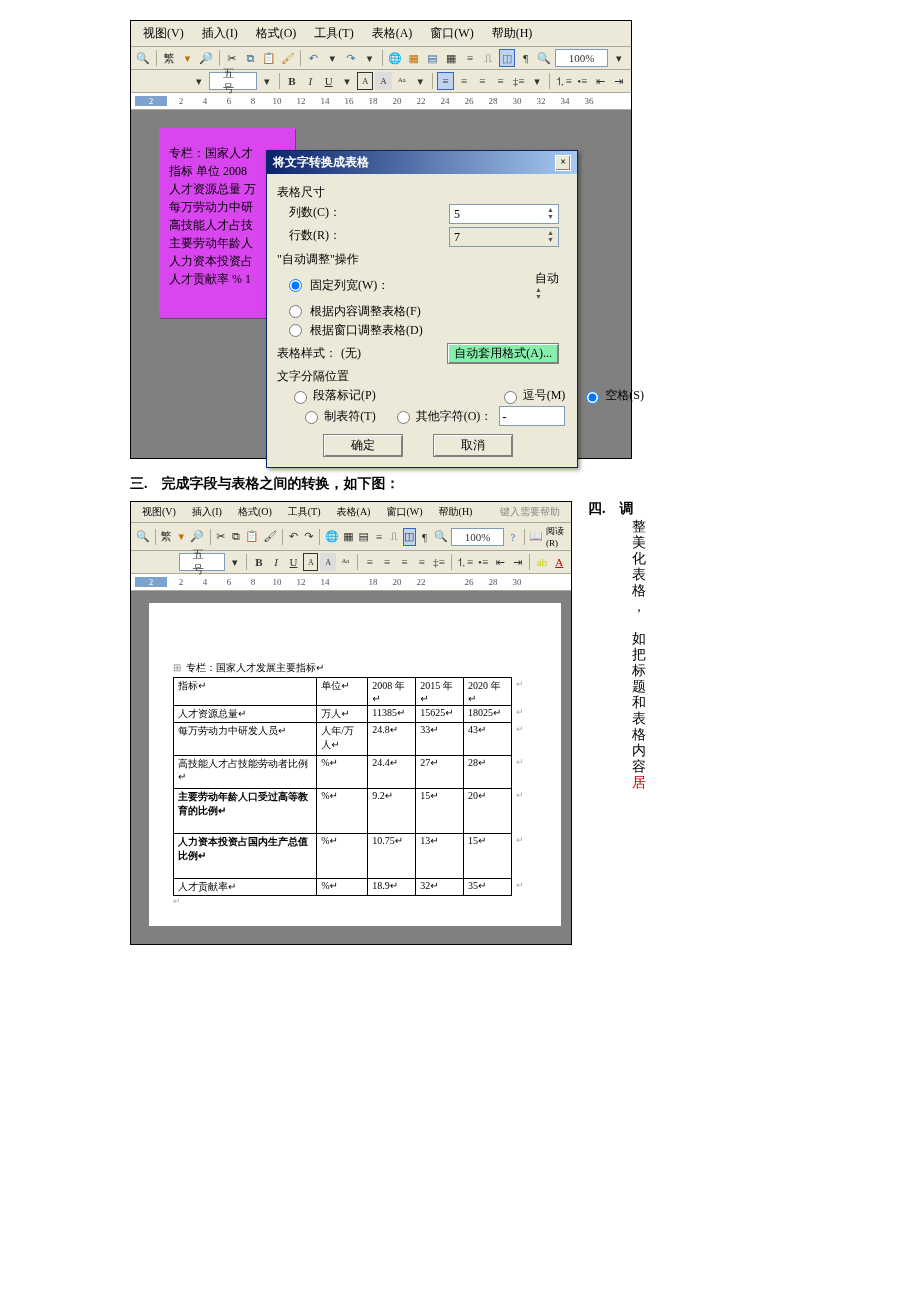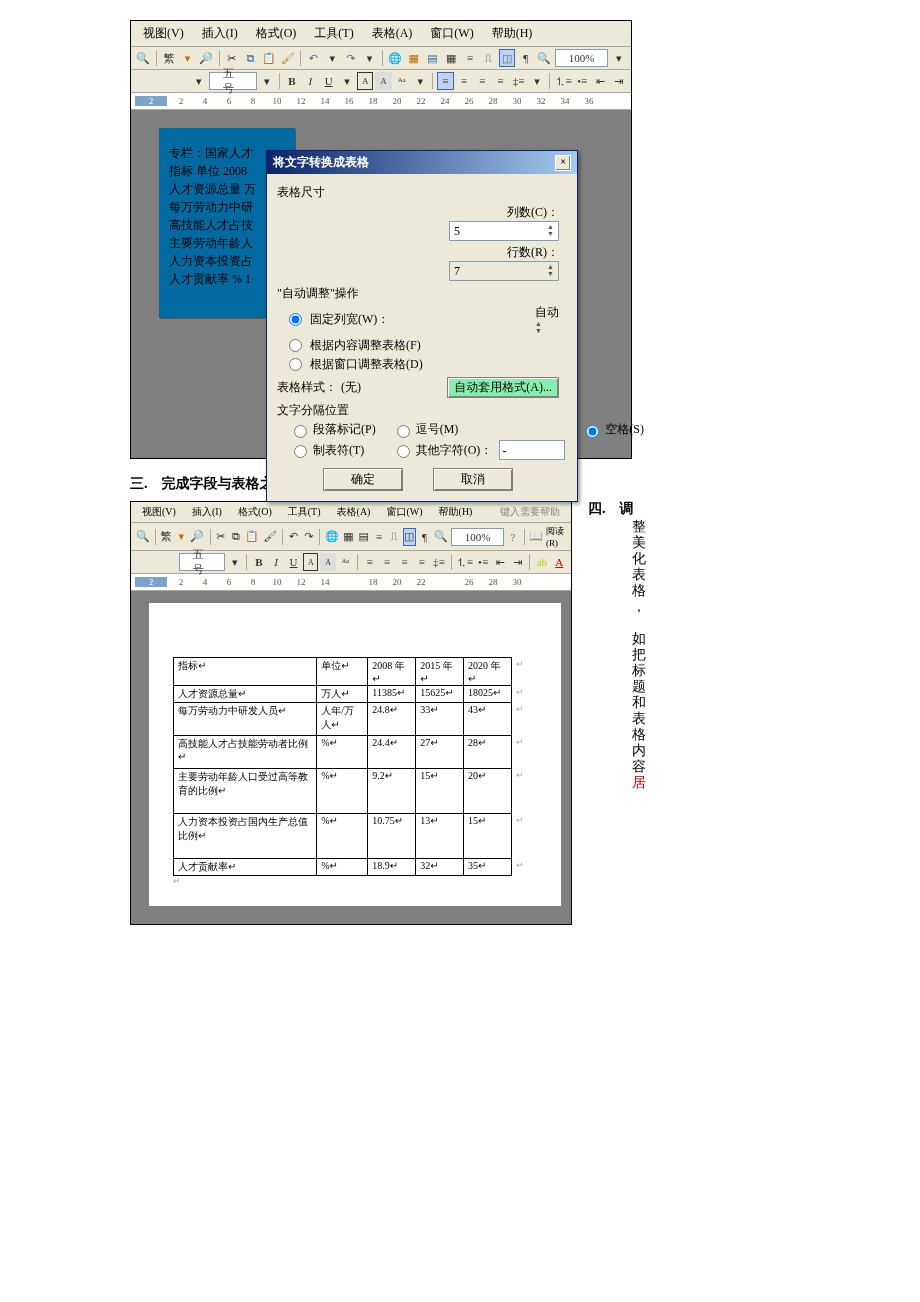--- a/index.html
+++ b/index.html
@@ -63,21 +63,21 @@
     background: #7da2ce; color: #fff; padding: 0 4px; margin-right: 2px;
   }
   .ruler span { display:inline-block; width:24px; text-align:center; }
   .docarea {
     background: #808080;
     padding: 18px 10px 30px 28px;
     position: relative;
     min-height: 300px;
   }
   .docpage {
-    background: #0369a1;
+    background: #d946ef;
     width: 120px;
     padding: 16px 6px 30px 10px;
     font-size: 12px;
     line-height: 1.5;
     box-shadow: 1px 1px 0 #555;
   }
   .docpage div { white-space: nowrap; }
 
   
   .dialog {
@@ -98,21 +98,21 @@
     justify-content: space-between;
     align-items: center;
   }
   .closebtn {
     background: #ece9d8; color:#000; border:1px solid #fff;
     width:14px; height:14px; font-size:10px; line-height:12px; text-align:center;
     box-shadow: inset -1px -1px #808080;
   }
   .dlg-body { padding: 6px 18px 10px 10px; }
   .group-label { margin: 4px 0 2px 0; }
-  .row { display:flex; align-items:flex-end; margin: 3px 0; flex-direction: column; }
+  .row { display:flex; align-items:flex-start; margin: 3px 0; }
   .row label { flex: 0 0 auto; margin-left: 12px; }
   .row .field {
     margin-left: auto;
     border: 1px solid #7f9db9;
     background: #fff;
     height: 18px; width: 100px;
     padding: 0 4px;
     display:flex; align-items:center; justify-content:space-between;
     font-size: 12px;
   }
@@ -128,21 +128,21 @@
     padding:1px 6px;
     box-shadow: inset 1px 1px #fff, inset -1px -1px #808080;
   }
   .radios2 {
     display:grid;
     grid-template-columns: repeat(3, auto);
     gap: 2px 16px;
     margin: 2px 0 6px 12px;
     font-size:12px;
   }
-  .radios2 label { display:flex; align-items:center; gap:3px; white-space:nowrap; }
+  .radios2 label { display:flex; align-items:center; gap:3px; white-space:nowrap;justify-content:flex-end; }
   .otherinput {
     border:1px solid #7f9db9; background:#fff; height:16px; width:60px; margin-left:4px;
   }
   .dlg-buttons { display:flex; justify-content:center; gap:30px; margin-top:8px; }
   .dlg-buttons button {
     width:80px; padding:2px 0;
     border:1px solid #808080;
     background:#ece9d8;
     box-shadow: inset 1px 1px #fff, inset -1px -1px #808080;
     font-family: inherit; font-size:12px;
@@ -185,21 +185,21 @@
     font-size: 10px;
     width: 360px;
   }
   table.datatable td {
     border: 1px solid #000;
     padding: 1px 4px;
     vertical-align: top;
     height: 14px;
   }
   table.datatable td.tall { height: 30px; }
-  table.datatable td.tall3 { height: 42px; }
+  table.datatable td.tall3 { height: 42px; font-weight: bold; }
   .cellmark { color:#aaa; font-size:9px; }
   .rowmark { width:12px; border:none !important; color:#aaa; font-size:9px; }
 
   
   .rightcol {
     margin-left: 16px;
     font-size: 14px;
     line-height: 1.15;
   }
   .rightcol .hdr { font-weight:bold; display:flex; gap:14px; }
@@ -493,20 +493,24 @@
         <span>20</span>
         <span>22</span>
         <span></span>
         <span>26</span>
         <span>28</span>
         <span>30</span>
       </div>
       <div class="docarea2">
         <div class="docpage2">
           <div style="height:30px"></div>
+          <div class="tabletitle">
+            <span class="handle">⊞</span>
+            <span>专栏：国家人才发展主要指标↵</span>
+          </div>
           <table class="datatable">
             <tbody>
                 <tr>
               <td>指标↵</td>
               <td>单位↵</td>
               <td>2008 年↵</td>
               <td>2015 年↵</td>
               <td>2020 年↵</td>
               <td class="rowmark">↵</td>
             </tr>

